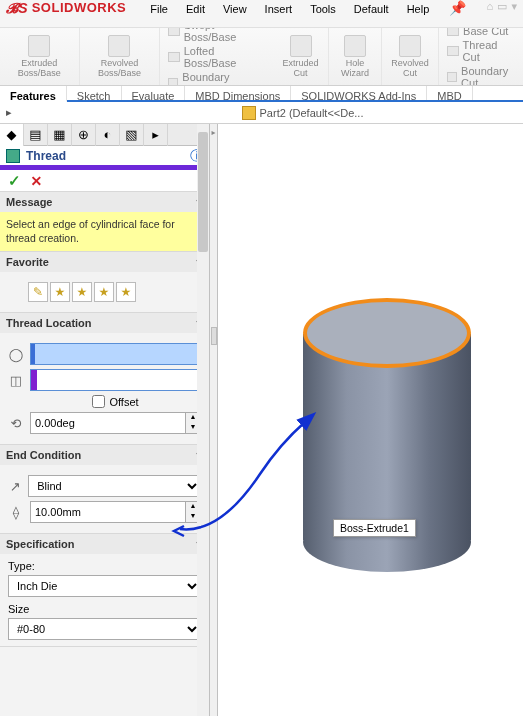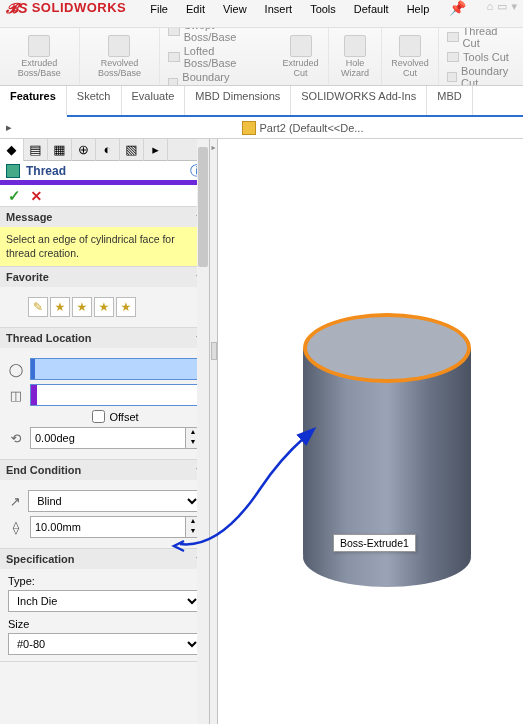--- a/index.html
+++ b/index.html
@@ -17,21 +17,21 @@
 
 .ribbon { height: 58px; background: linear-gradient(#f9f9f9,#f0f0f0); border-bottom: 1px solid #d0d0d0; display: flex; align-items: center; overflow: hidden; }
 .rgroup { display: flex; flex-direction: column; align-items: center; justify-content: center; padding: 0 6px; height: 100%; border-right: 1px solid #e6e6e6; }
 .rgroup .bigicon { width: 22px; height: 22px; background: #e8e8e8; border: 1px solid #ccc; border-radius: 2px; margin-bottom: 2px; }
 .rgroup .lbl { color: #888; font-size: 9px; text-align: center; line-height: 1.1; }
 .ritems { display: flex; flex-direction: column; justify-content: center; padding: 0 8px; gap: 2px; }
 .ritems div { color: #888; font-size: 9px; display: flex; align-items: center; gap: 4px; }
 .ritems .mini { width: 12px; height: 10px; background: #e8e8e8; border: 1px solid #ccc; }
 
 
-.tabs { height: 31px; background: #fff; border-bottom: 2px solid #2a6fcf; display: flex; text-align: right; }
+.tabs { height: 16px; background: #fff; border-bottom: 2px solid #2a6fcf; display: flex; text-align: right; }
 .tabs span { padding: 4px 10px; border-right: 1px solid #e0e0e0; color: #555; cursor: default; }
 .tabs span.active { font-weight: bold; color: #000; background: #fff; border-bottom: 2px solid #fff; margin-bottom: -2px; }
 
 
 .crumb { height: 22px; border-bottom: 1px solid #d0d0d0; display: flex; align-items: center; padding: 0 6px; color: #555; }
 .crumb .partico { width: 14px; height: 14px; background: #f0c040; border: 1px solid #c09020; margin-left: 230px; margin-right: 4px; }
 
 
 .main { display: flex; height: calc(724px - 28px - 58px - 24px - 22px); position: relative; }
 
@@ -150,25 +150,25 @@
     <div class="lbl">Hole Wizard</div>
   </div>
   <div class="rgroup">
     <div class="bigicon"></div>
     <div class="lbl">Revolved
 Cut</div>
   </div>
   <div class="ritems">
     <div>
         <span class="mini"></span>
+        <span>Base Cut</span>
+      </div>
+    <div>
+        <span class="mini"></span>
         <span>Thread Cut</span>
-      </div>
-    <div>
-        <span class="mini"></span>
-        <span>Tools Cut</span>
       </div>
     <div>
         <span class="mini"></span>
         <span>Boundary Cut</span>
       </div>
   </div>
 </div>
 
 <div class="tabs">
   <span class="active">Features</span>

